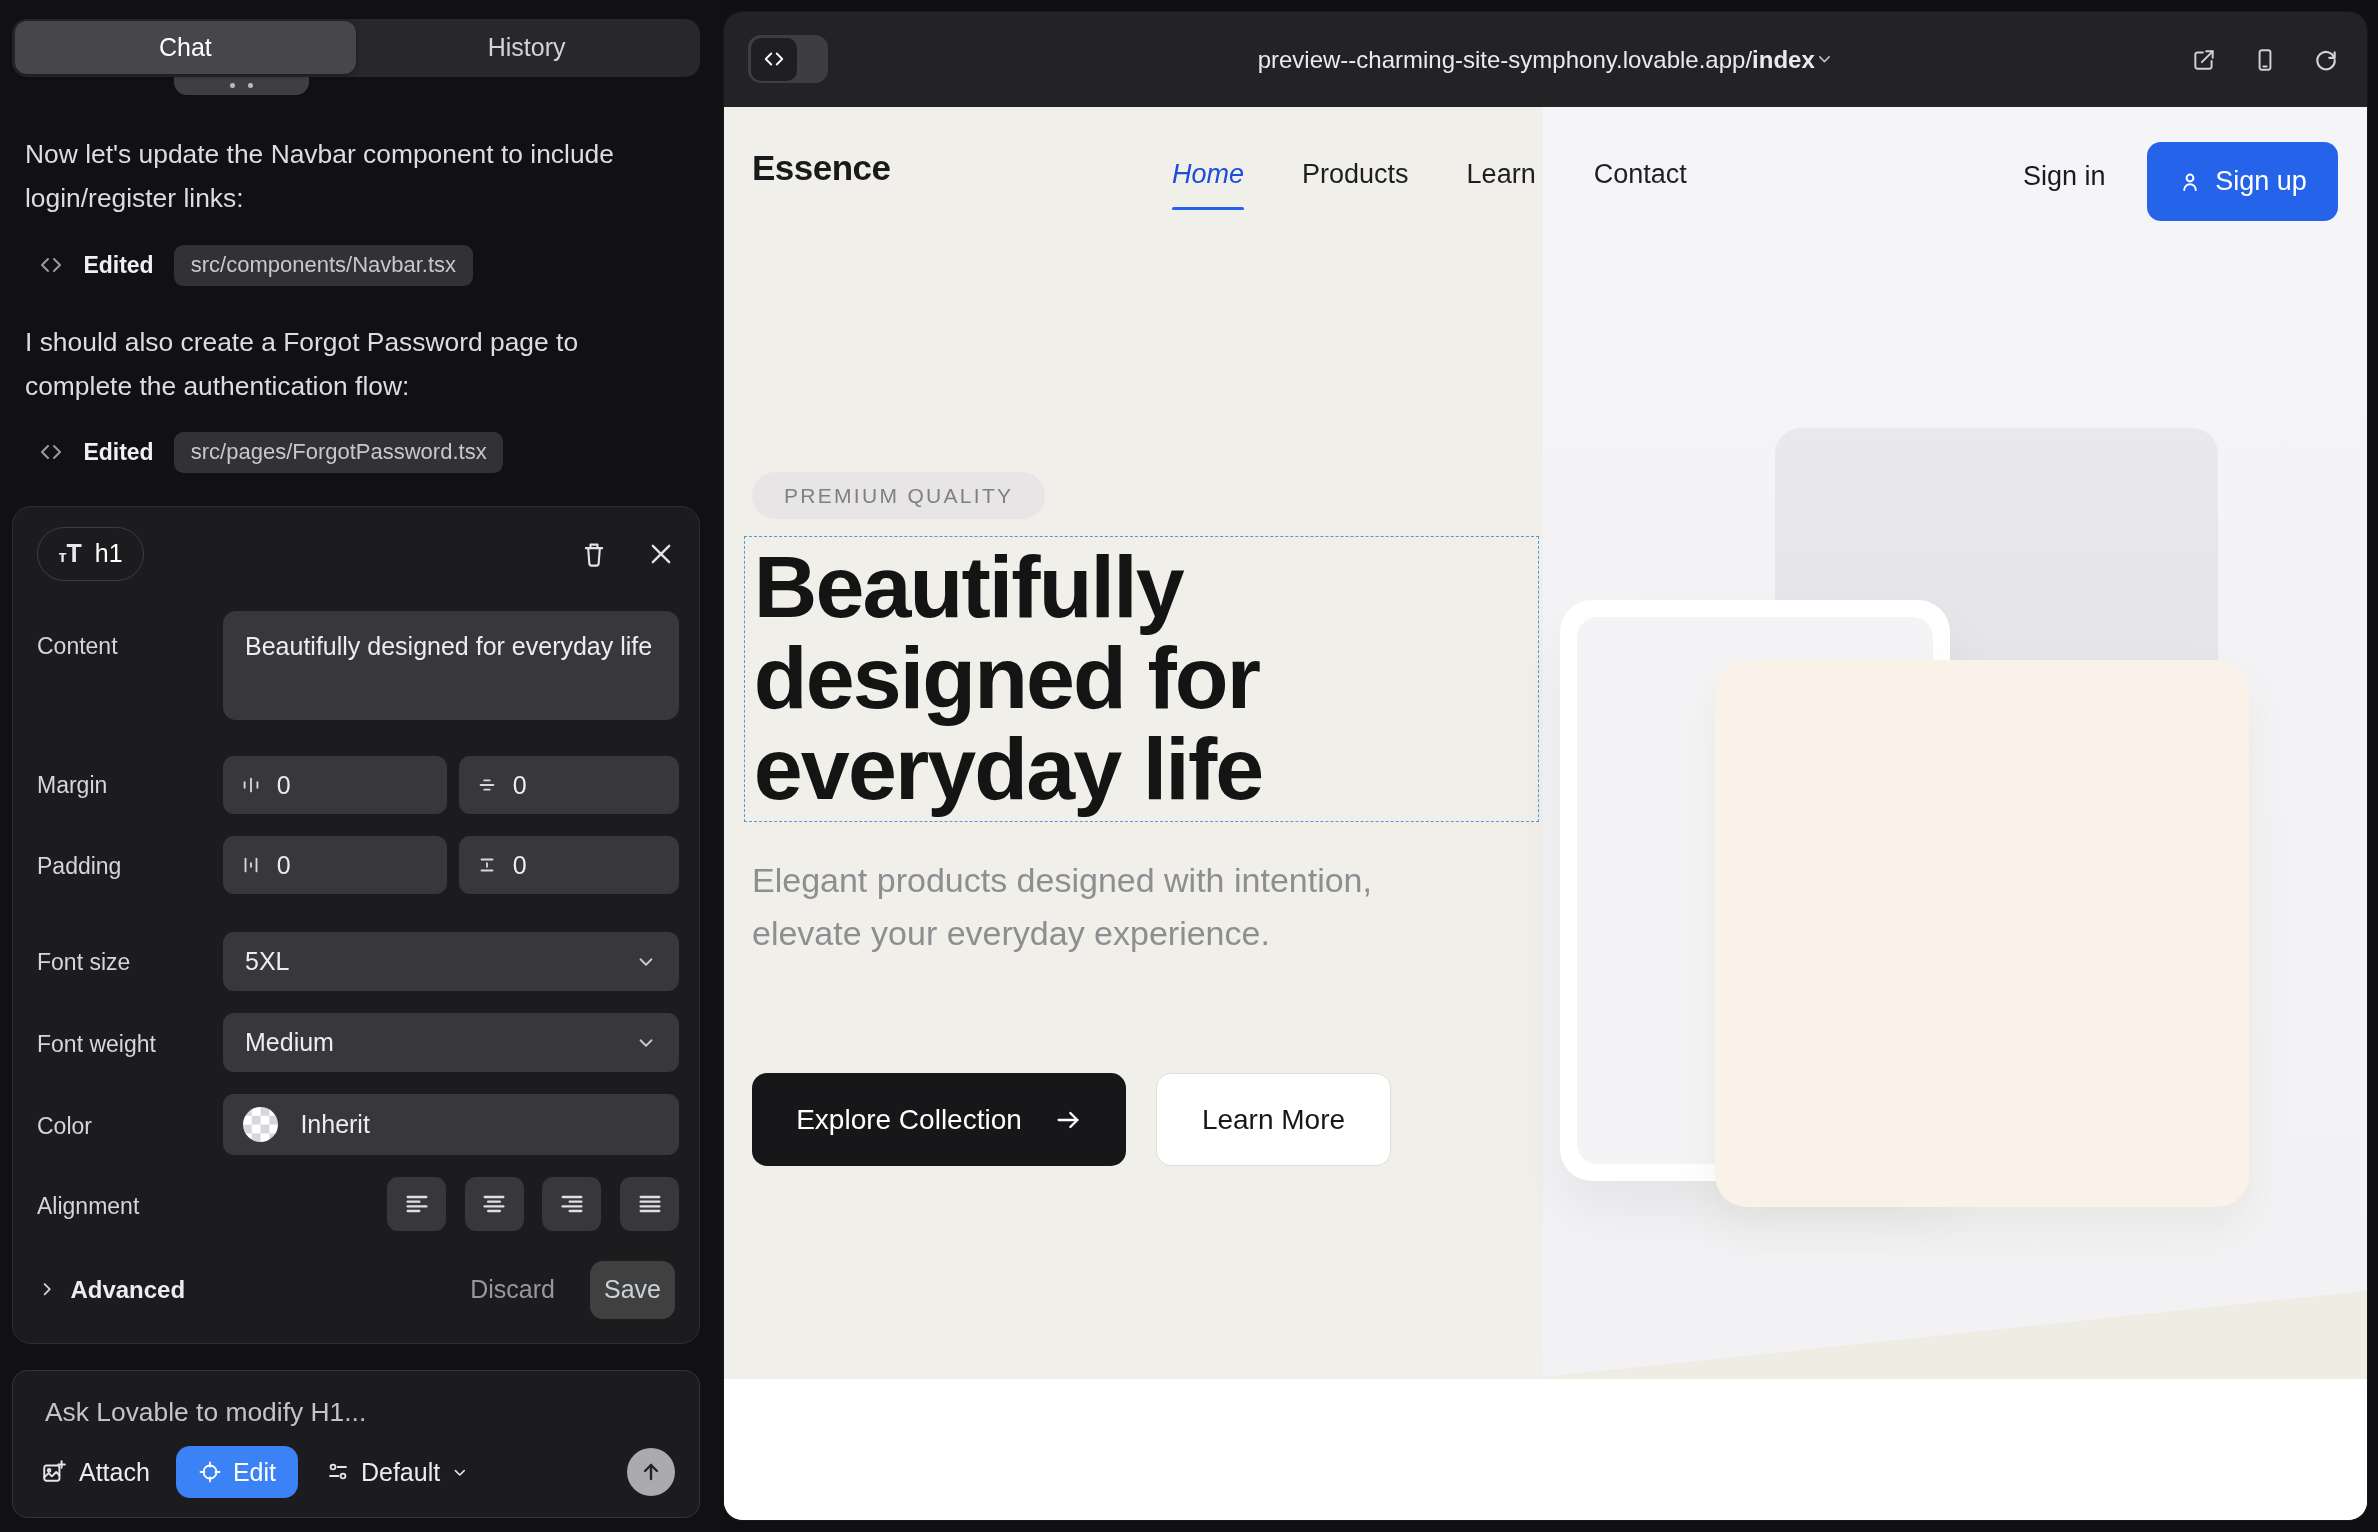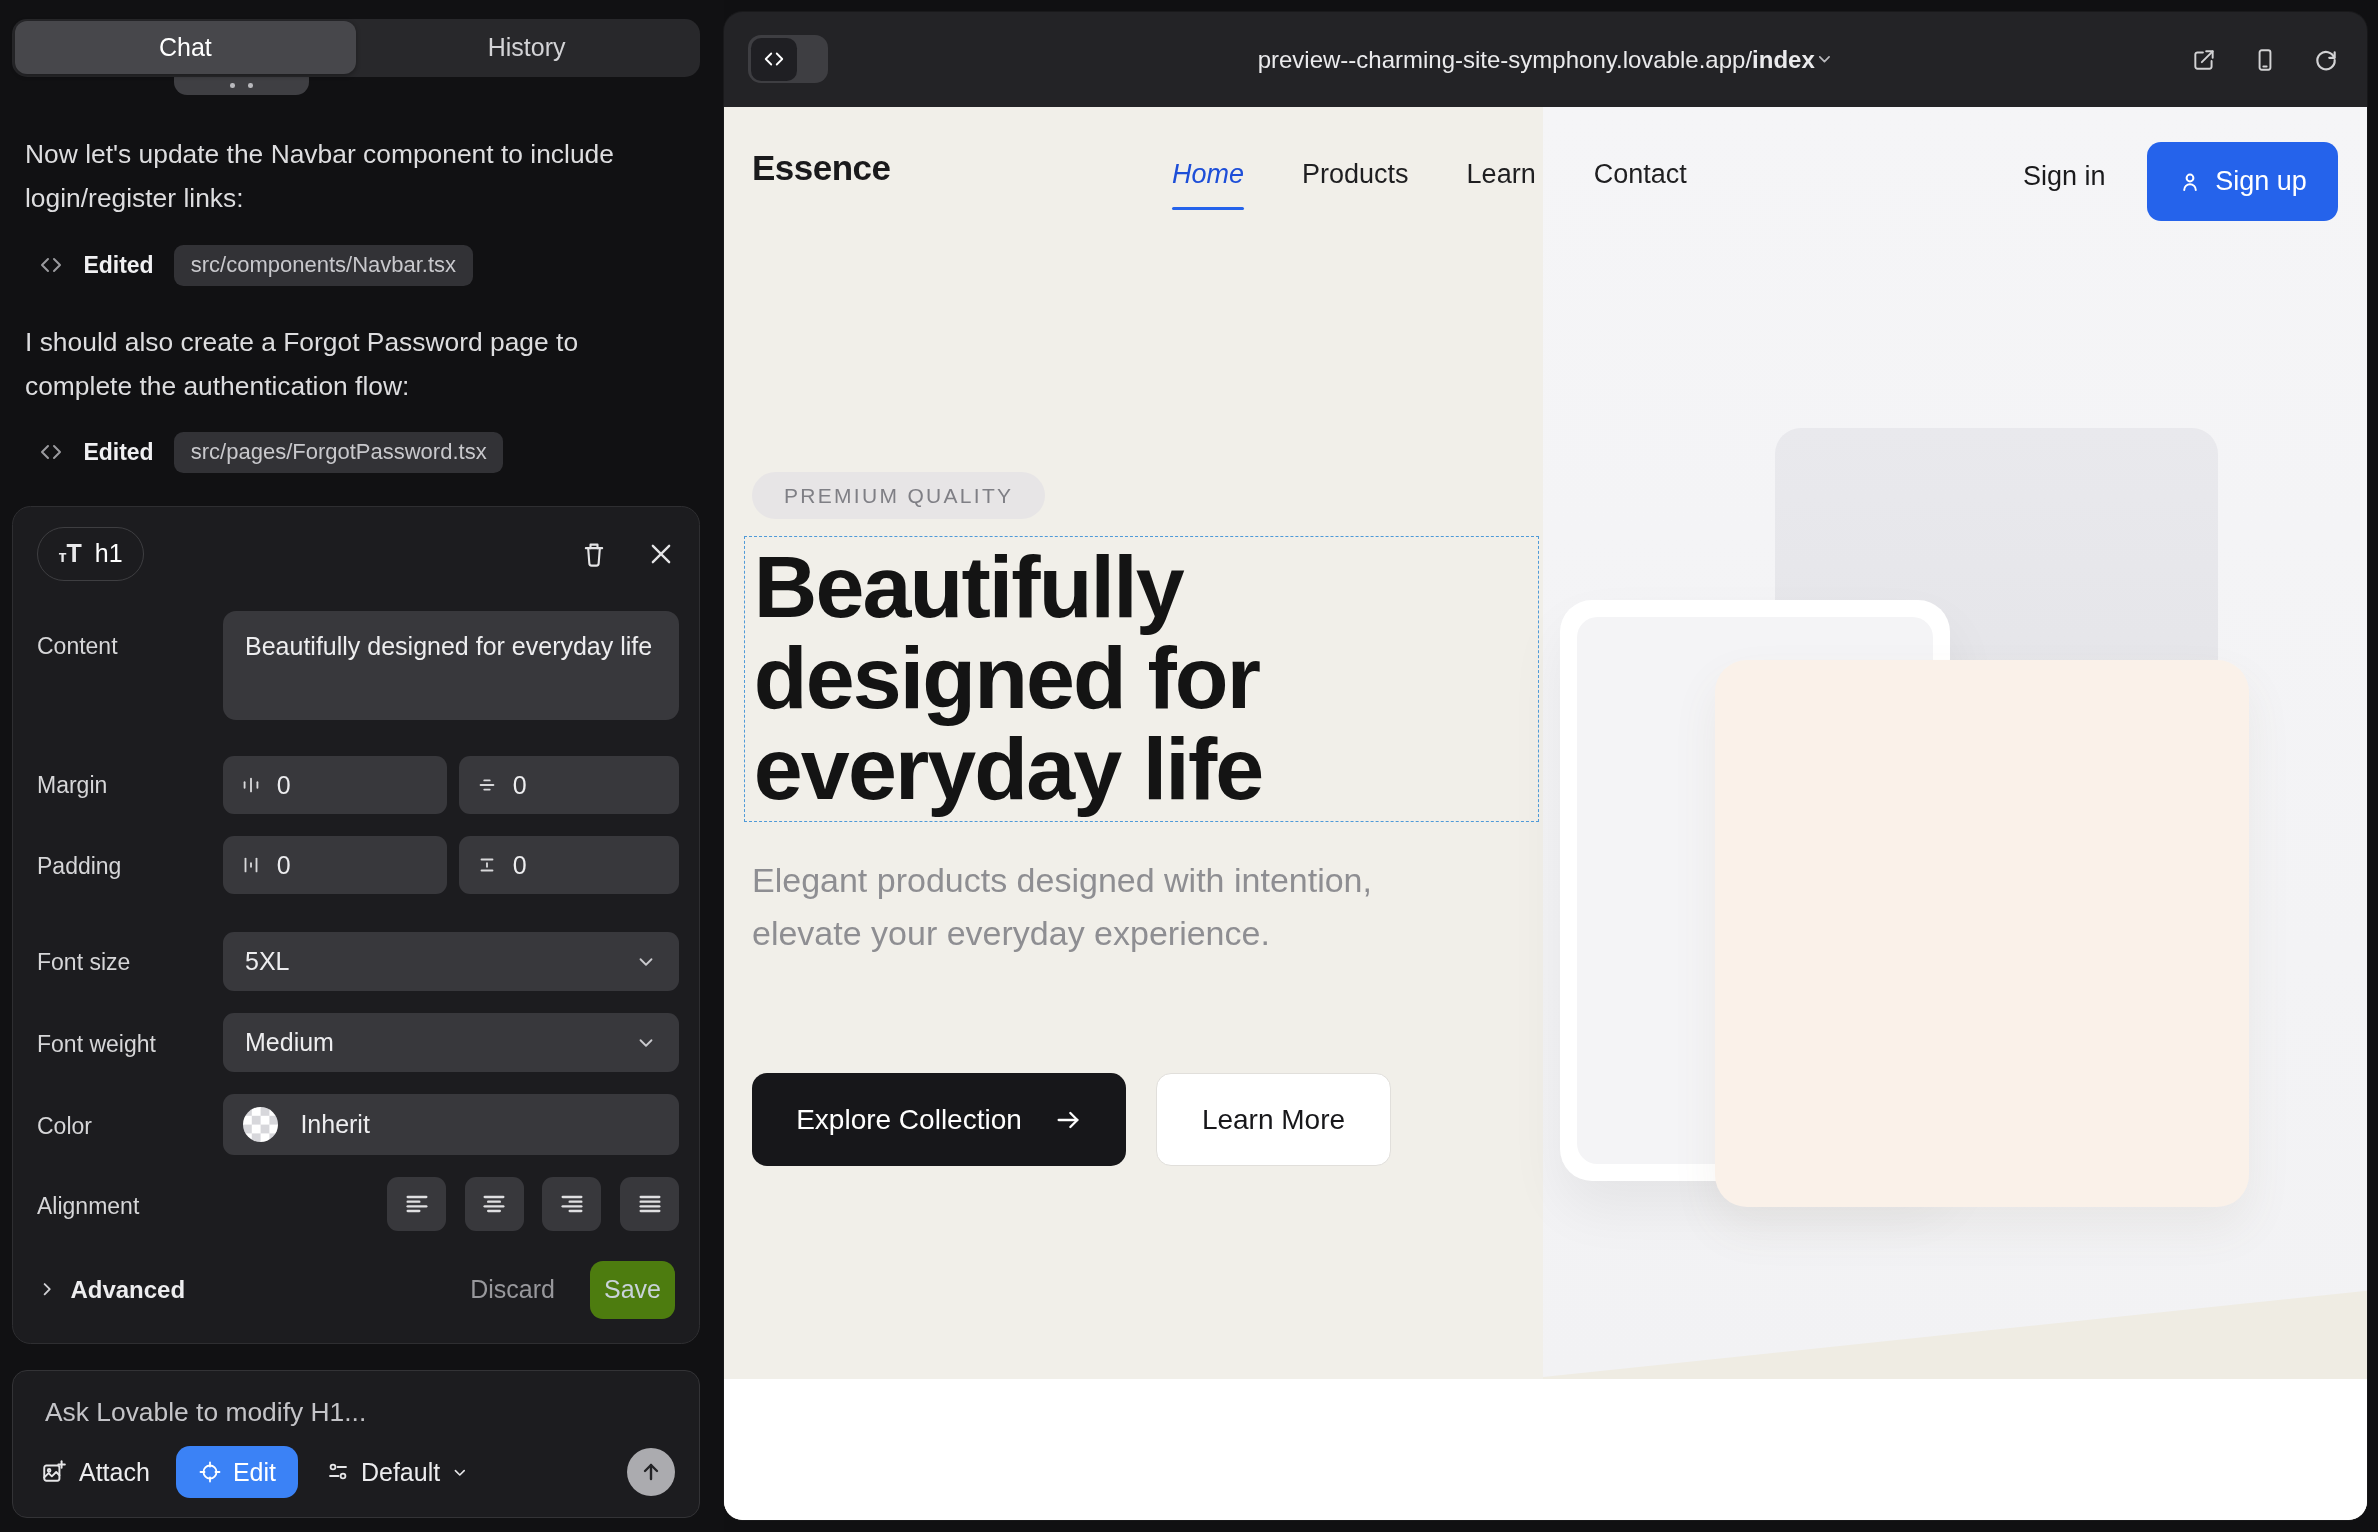--- a/index.html
+++ b/index.html
@@ -70,21 +70,21 @@
 
   .lab-align { top:686px; }
   .alignrow { position:absolute; left:210px; top:670px; width:456px; display:flex; justify-content:flex-end; gap:18.6px; }
   .alignbtn { width:59px; height:54px; background:#38383c; border:none; border-radius:11px;
     display:flex; align-items:center; justify-content:center; color:#e0e0e2; cursor:pointer; }
 
   .ed-footer { position:absolute; left:24px; right:24px; top:753px; height:59px; display:flex; align-items:center; }
   .advanced { display:flex; align-items:center; gap:13px; color:#ededef; font-size:24px; font-weight:600; cursor:pointer; }
   .advanced .chev { color:#cfcfd3; }
   .discard { margin-left:auto; margin-right:35px; font-size:25px; color:#98989c; background:none; border:none; cursor:pointer; }
-  .savebtn { width:85px; height:58px; border:none; border-radius:13px; background:#4d7c0f; color:#c9d3da; font-size:25px; cursor:pointer; }
+  .savebtn { width:85px; height:58px; border:none; border-radius:13px; background:#404040; color:#c9d3da; font-size:25px; cursor:pointer; }
 
   
   .composer { position:absolute; left:12px; top:1370px; width:688px; height:148px;
     background:#1c1c1f; border:0.9px solid #333336; border-radius:15px; z-index:3; }
   .composer .ph { position:absolute; left:32px; top:26px; font-size:26.4px; color:#c4c4c8; }
   .composer-row { position:absolute; left:28px; right:24px; bottom:18.6px; height:52px; display:flex; align-items:center; }
   .attach { display:flex; align-items:center; gap:12px; background:none; border:none; color:#ececee; font-size:25px; cursor:pointer; }
   .attach svg { color:#e6e6e8; }
   .editpill { margin-left:26px; height:52px; padding:0 22px; display:flex; align-items:center; gap:11px;
     background:#3b82f6; border:none; border-radius:14px; color:#ffffff; font-size:25px; cursor:pointer; }

